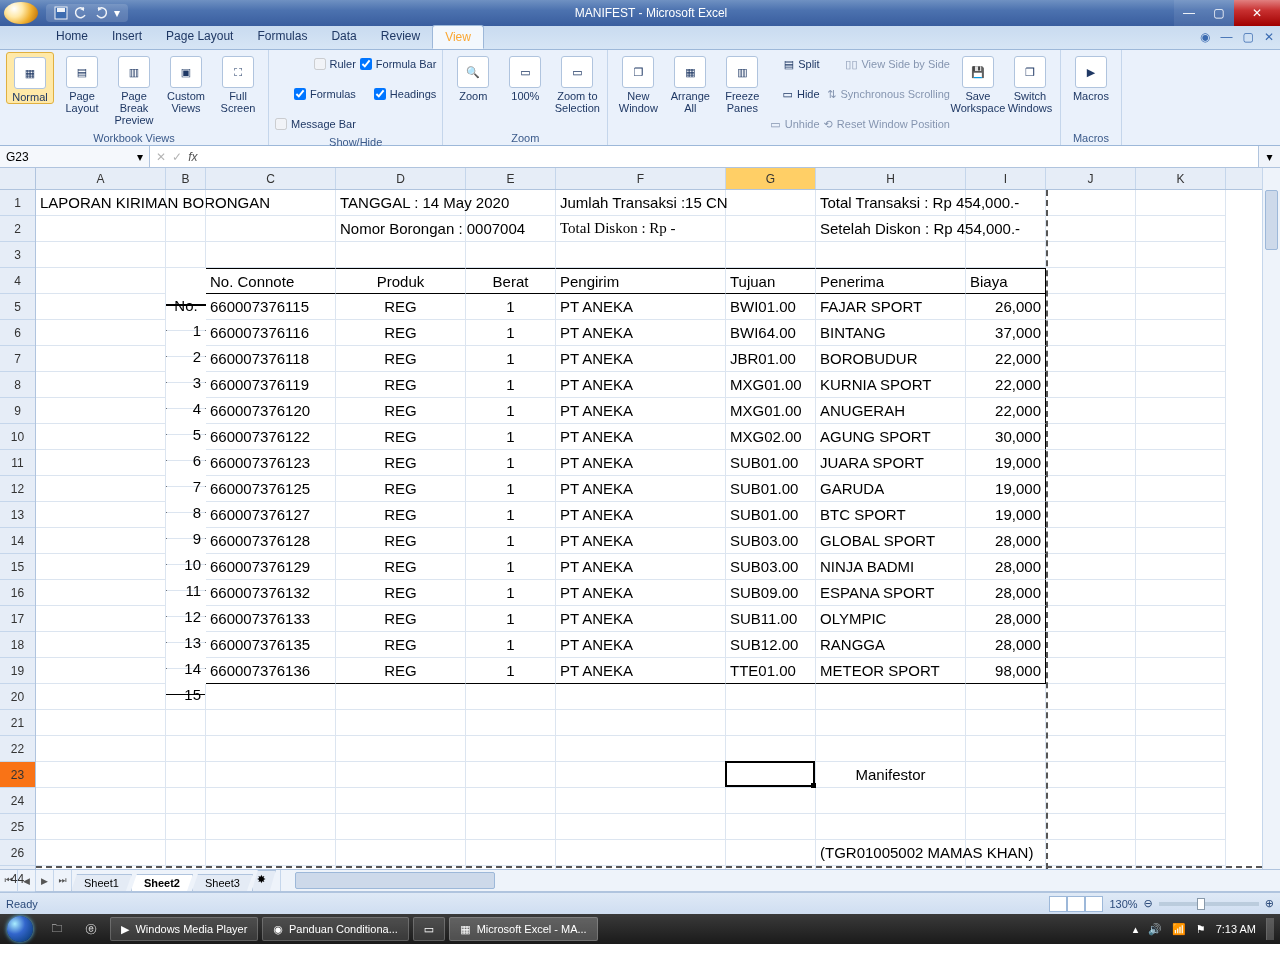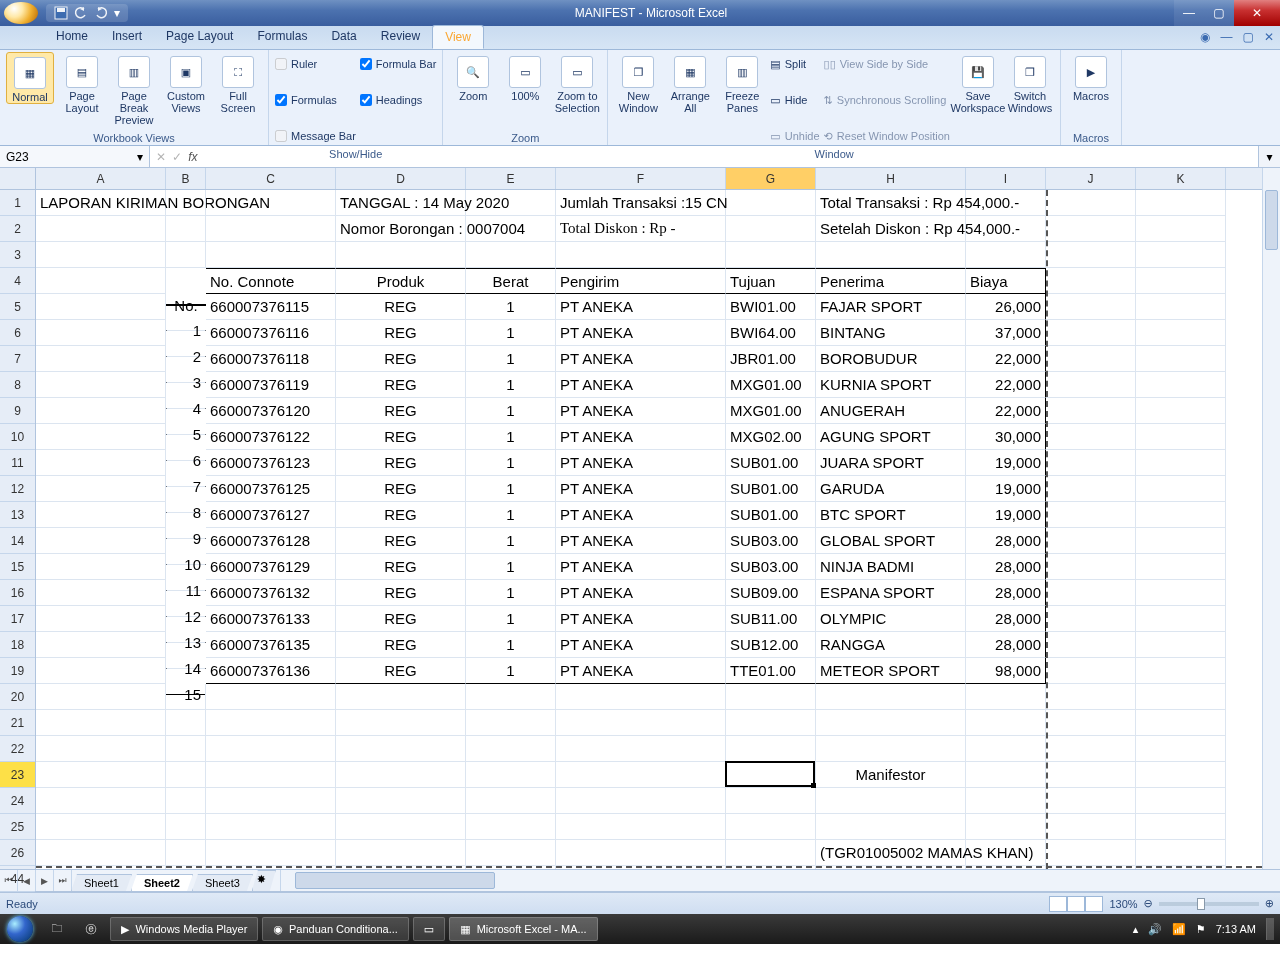--- a/index.html
+++ b/index.html
@@ -26,38 +26,38 @@
 .ribbon { height:96px; background:#eaf1fb; border-bottom:1px solid #9db8d9; display:flex; }
 .group { border-right:1px solid #c5d6eb; padding:2px 6px 1px 6px; display:flex; flex-direction:column; }
 .group .controls { flex:1; display:flex; align-items:flex-start; gap:4px; }
 .group .label { text-align:center; font-size:11px; color:#3b5a8a; padding-top:2px; }
 .bigbtn { width:48px; display:flex; flex-direction:column; align-items:center; justify-content:flex-start; padding-top:4px; gap:2px; font-size:11px; color:#1f3864; text-align:center; cursor:pointer; }
 .bigbtn .ico { width:32px; height:32px; background:#fff; border:1px solid #b0c4de; border-radius:3px; display:flex; align-items:center; justify-content:center; }
 .bigbtn.selected { background:#ffe9a8; border:1px solid #e0b040; border-radius:3px; }
 .chkrow { display:flex; align-items:center; gap:4px; font-size:11px; color:#1f3864; height:20px; }
 .chkrow input { width:12px; height:12px; }
 .smallbtn { display:flex; align-items:center; gap:4px; font-size:11px; color:#1f3864; height:20px; cursor:pointer; }
-.stackcol { display:flex; flex-direction:column; gap:16px; padding-top:2px; }
+.stackcol { display:flex; flex-direction:column; gap:10px; padding-top:2px;align-items:flex-end; }
 
 
 .fbar { height:22px; border-bottom:1px solid #b0c4de; display:flex; align-items:stretch; background:#fff; }
 .namebox { width:150px; border-right:1px solid #b0c4de; display:flex; align-items:center; padding:0 6px; justify-content:space-between; font-size:12px; background:#f5f8fc; }
 .fxarea { flex:1; display:flex; align-items:center; padding:0 6px; gap:6px; }
 .fxlabel { font-style:italic; color:#555; font-size:12px; }
 .fbar .expand { width:22px; border-left:1px solid #b0c4de; display:flex; align-items:center; justify-content:center; background:#f0f4fa; }
 
 
 .grid-wrap { position:relative; height:702px; border-bottom:1px solid #b0c4de; }
 .corner { position:absolute; left:0; top:0; width:36px; height:22px; background:#e6edf7; border-right:1px solid #b0c4de; border-bottom:1px solid #b0c4de; }
 .colheads { position:absolute; left:36px; top:0; right:18px; height:22px; display:flex; background:#e6edf7; border-bottom:1px solid #b0c4de; }
 .colhead { border-right:1px solid #c5d6eb; display:flex; align-items:center; justify-content:center; font-size:12px; color:#333; }
 .colhead.sel { background:#ffcf66; }
 .rowheads { position:absolute; left:0; top:22px; bottom:0; width:36px; background:#e6edf7; border-right:1px solid #b0c4de; }
 .rowhead { height:26px; border-bottom:1px solid #c5d6eb; display:flex; align-items:center; justify-content:center; font-size:12px; color:#333; }
-.rowhead.sel { background:#fde047; }
+.rowhead.sel { background:#f97316; }
 .cells { position:absolute; left:36px; top:22px; right:18px; bottom:0; overflow:hidden; }
 .row { height:26px; display:flex; position:relative; }
 .cell { border-right:1px solid #dce5f0; border-bottom:1px solid #dce5f0; padding:0 4px; display:flex; align-items:center; font-size:15px; overflow:visible; white-space:nowrap; color:#000; }
 .cell.c { justify-content:center; }
 .cell.r { justify-content:flex-end; }
 .bt { border-top:1px solid #000 !important; }
 .bb { border-bottom:1px solid #000 !important; }
 .bl { border-left:1px solid #000 !important;margin-top:36px; }
 .br { border-right:1px solid #000 !important; }
 .active-cell { position:absolute; border:2px solid #000; pointer-events:none; }
@@ -247,21 +247,20 @@
       </div>
       <div class="bigbtn">
           <div class="ico">💾</div>
           <span>Save Workspace</span>
         </div>
       <div class="bigbtn">
           <div class="ico">❐</div>
           <span>Switch Windows</span>
         </div>
     </div>
-    <div class="label">Window</div>
   </div>
   <div class="group">
     <div class="controls">
       <div class="bigbtn">
           <div class="ico">▶</div>
           <span>Macros</span>
         </div>
     </div>
     <div class="label">Macros</div>
   </div>

